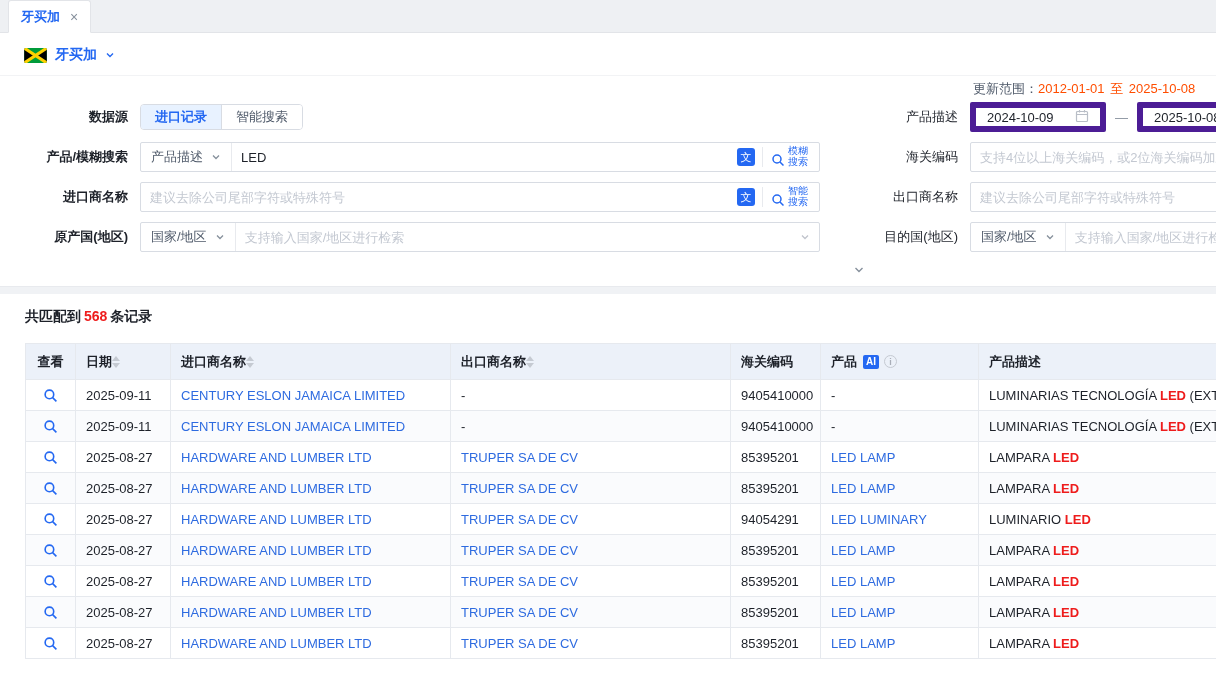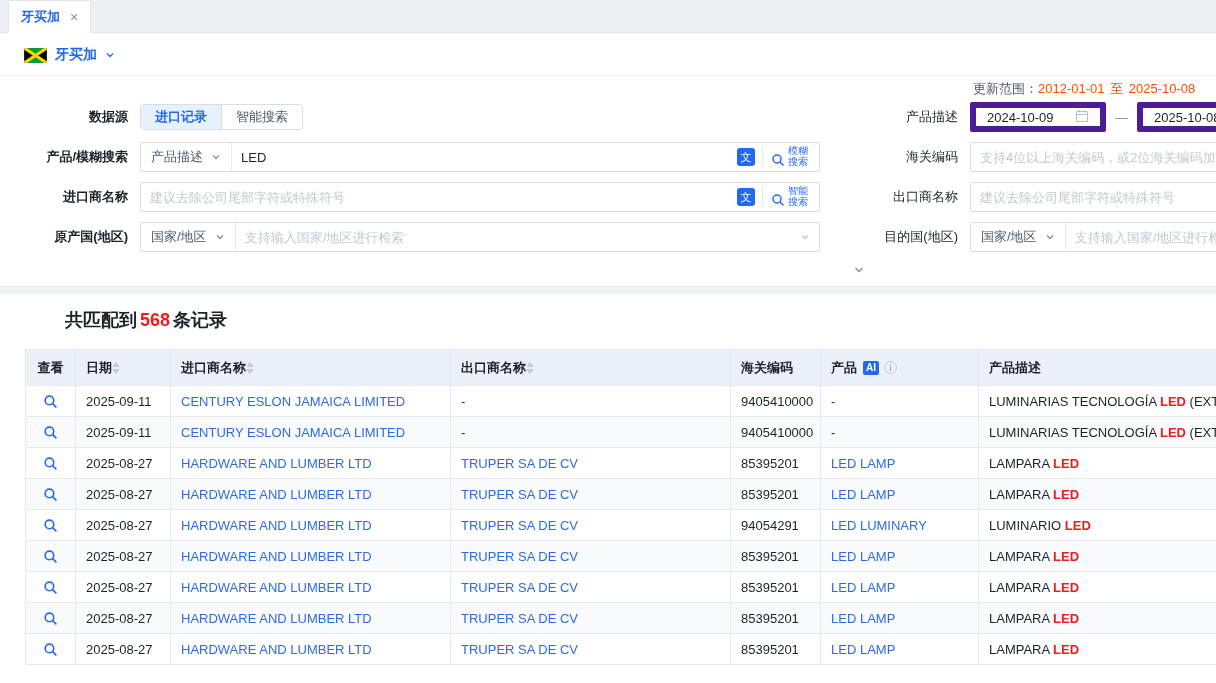--- a/index.html
+++ b/index.html
@@ -58,21 +58,21 @@
 .cb-box{width:14px;height:14px;border:1px solid #c5cad2;border-radius:2px;background:#fff;flex:0 0 14px;}
 .cb-label{color:#1d2129;}
 
 .collapse-bar{position:relative;height:18px;margin-top:10px;}
 .collapse-btn{position:absolute;left:845px;top:0;width:28px;height:16px;display:flex;align-items:center;justify-content:center;cursor:pointer;}
 
 .gap-band{height:8px;background:#f0f2f5;border-top:1px solid #e8eaee;}
 
 
 .results{padding:14px 0 0 25px;}
-.summary{font-size:18px;font-weight:700;margin-bottom:17px;color:#1d2129;margin-left:40px;}
+.summary{font-size:14px;font-weight:700;margin-bottom:17px;color:#1d2129;}
 .count{color:#ee1c1c;padding:0 3px;}
 table{border-collapse:collapse;table-layout:fixed;width:1560px;}
 th,td{border:1px solid #e6e9ee;padding:0 10px;text-align:left;overflow:hidden;white-space:nowrap;}
 thead th{height:36px;background:#ecf1f9;font-weight:700;color:#1d2129;font-size:13px;}
 tbody td{height:31px;font-size:13px;color:#1d2129;}
 tbody tr:nth-child(even){background:#fafbfd;}
 .th-view,.td-view{text-align:center;padding:0;}
 .th-flex{display:flex;align-items:center;}
 .th-left{display:flex;align-items:center;}
 .sort{display:inline-flex;flex-direction:column;gap:2px;cursor:pointer;}

